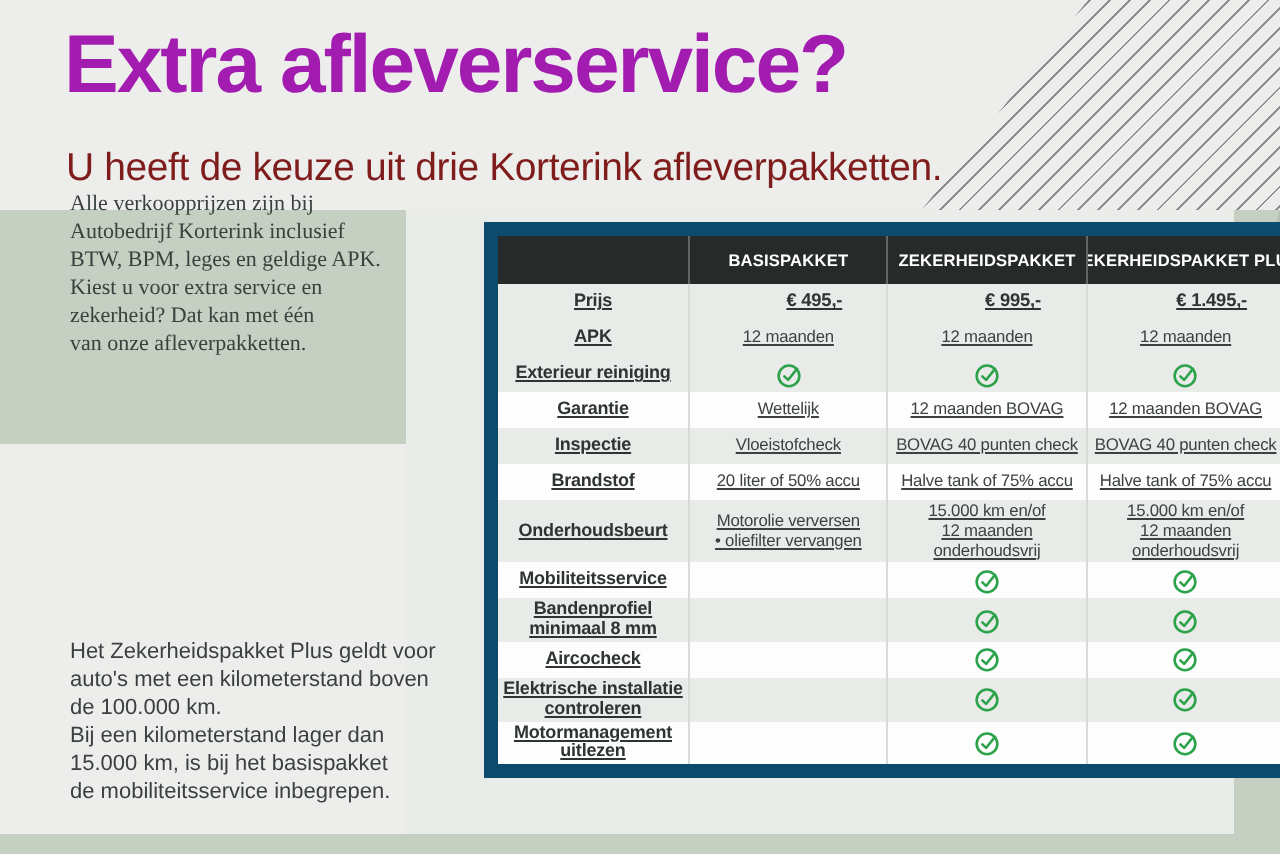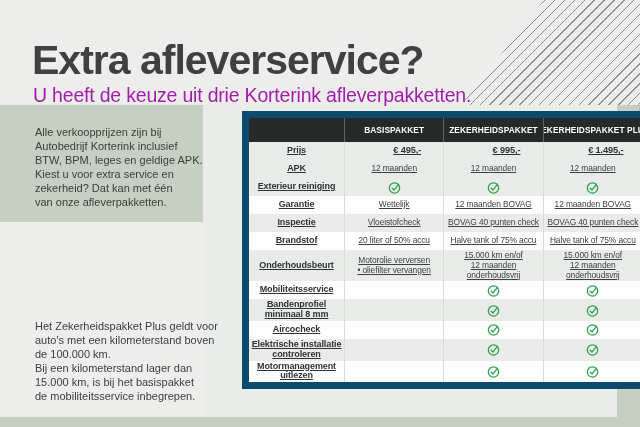--- a/index.html
+++ b/index.html
@@ -34,33 +34,33 @@
   .bottom-band{
     position:absolute;left:0;top:417px;width:640px;height:10px;z-index:3;
     background:#c5cfc2;
   }
   .table-backing{
     position:absolute;left:203px;top:105px;width:414px;height:312px;z-index:2;
     background:#eaece9;
   }
   
   .page-title{
-    position:absolute;left:32px;top:40px;z-index:4;
-    font-size:41px;font-weight:bold;letter-spacing:-1px;color:#404040;line-height:1;
+    position:absolute;left:32px;top:12px;z-index:4;
+    font-size:41px;font-weight:bold;letter-spacing:-1px;color:#a21caf;line-height:1;
   }
   .page-subtitle{
-    position:absolute;left:33px;top:84px;z-index:4;
-    font-size:19.5px;color:#a21caf;letter-spacing:-0.2px;line-height:1.2;
+    position:absolute;left:33px;top:73px;z-index:4;
+    font-size:19.5px;color:#7f1d1d;letter-spacing:-0.2px;line-height:1.2;
   }
   
   .para{
     position:absolute;left:35px;z-index:4;white-space:pre-line;
     font-size:11px;line-height:13.9px;color:#394039;letter-spacing:0;
   }
-  .para-intro{top:126px;width:178px;color:#39403d;}
+  .para-intro{top:96px;width:178px;color:#39403d;font-family:Liberation Serif, serif;}
   .para-note{top:320px;width:185px;color:#39403d;}
   
   .pkg-table{
     position:absolute;left:207px;top:111px;width:407px;z-index:4;
     background:#fca5a5;border:7px solid #0c4a6e;box-sizing:border-box;margin-left:35px;
   }
   .thead{display:flex;background:#262a29;height:24px;}
   .th-empty{flex:0 0 95px;}
   .th{
     flex:1 1 0;display:flex;align-items:center;justify-content:center;

